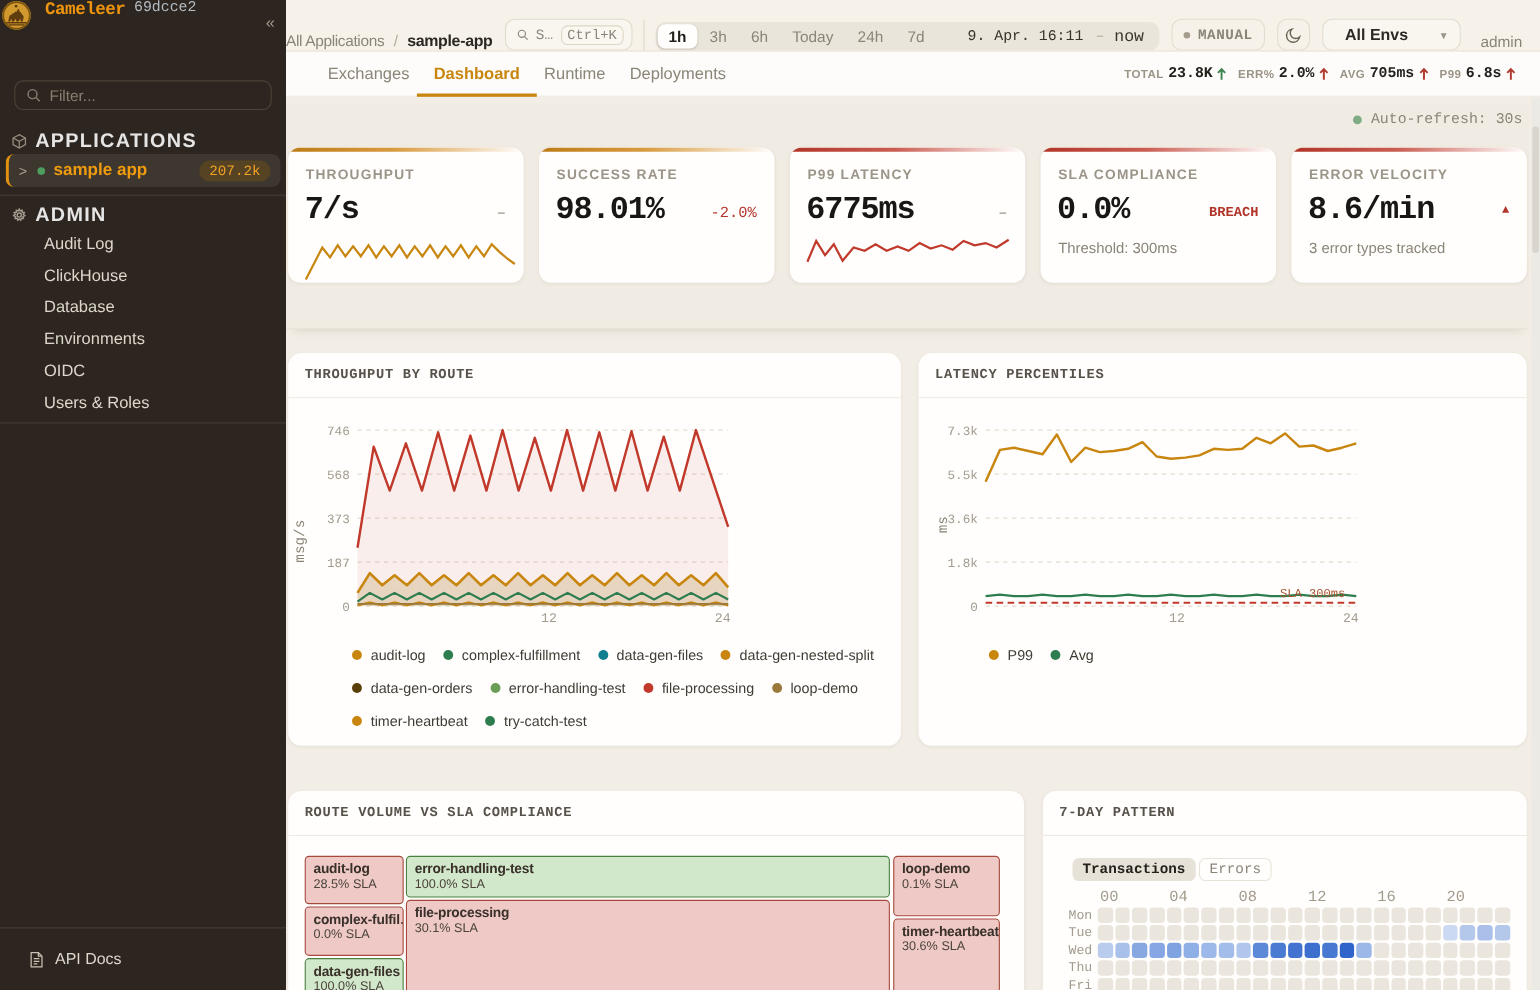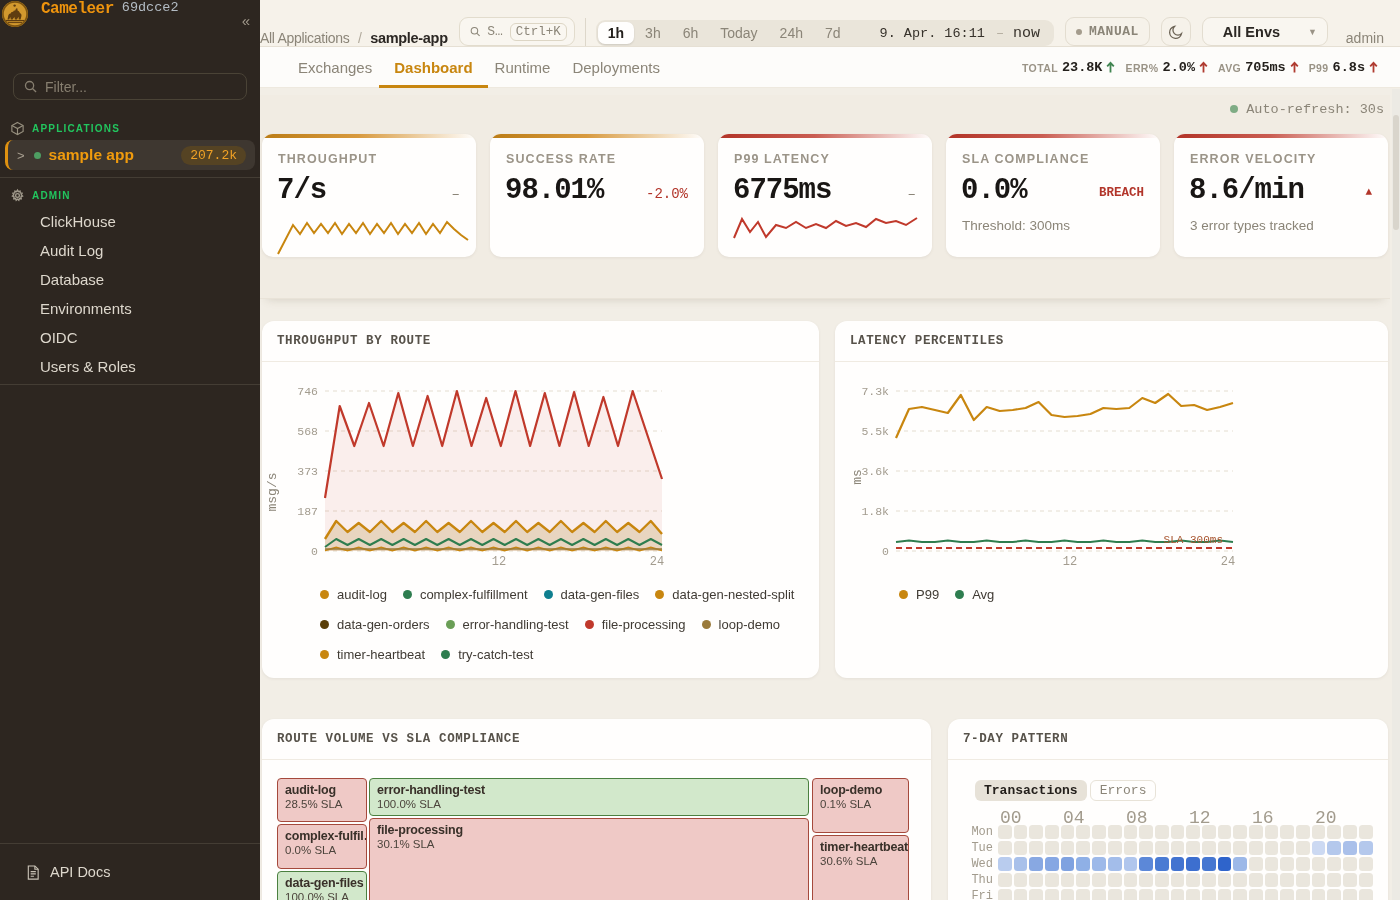--- a/index.html
+++ b/index.html
@@ -7,21 +7,21 @@
 body { font-family:"Liberation Sans", sans-serif; background:#f2eee6; color:#262220; position:relative; }
 
 
 .sidebar { position:absolute; left:0; top:0; width:260px; height:900px; background:#2d2620; color:#d9d3c8; }
 .sb-logo { display:flex; align-items:flex-start; height:60px; padding:0 1px; position:relative; }
 .sb-logo .logo-circ { width:28px; height:28px; flex:0 0 auto; }
 .sb-logo .brand { font-family:"Liberation Mono", monospace; font-weight:bold; font-size:16px; letter-spacing:-0.5px; color:#ef940d; margin-left:12px; }
 .sb-logo .hash { font-family:"Liberation Mono", monospace; font-size:13.5px; color:#b3bcc4; margin-left:8px; }
 .sb-collapse { position:absolute; right:12px; top:12px; color:#a29a8c; font-size:15px; letter-spacing:-2px; }
 .sb-filter { margin:13px 13px 0; height:27px; border:1px solid #4a4336; border-radius:8px; display:flex; align-items:center; padding:0 10px; color:#877f70; font-size:14px; gap:8px; }
-.sb-section { display:flex; align-items:center; gap:7px; margin:21px 0 5px 10px; height:14px; color:#22c55e; font-weight:bold; font-size:10px; letter-spacing:1.2px; }
+.sb-section { display:flex; align-items:center; gap:7px; margin:21px 0 5px 10px; height:14px; color:#e5e5e5; font-weight:bold; font-size:18px; letter-spacing:1.2px; }
 .sb-app { margin:0 5px; height:30px; background:#3e3730; border-left:3px solid #e09210; border-radius:8px; display:flex; align-items:center; padding:0 9px; }
 .sb-app .chev { color:#a89f90; font-size:13px; margin-right:9px; font-family:"Liberation Sans",sans-serif; }
 .sb-app .dot { width:7px; height:7px; border-radius:50%; background:#4e9e62; margin-right:8px; }
 .sb-app .name { color:#f09b0d; font-size:15.5px; font-weight:bold; flex:1; }
 .sb-app .badge { background:#554323; color:#f0a125; font-family:"Liberation Mono",monospace; font-size:13px; border-radius:10px; padding:2px 9px; }
 .sb-sep { border-top:1px solid #443d34; margin-top:7px; }
 .sb-admin-items { margin-top:4px; }
 .sb-admin-items .it { height:29px; line-height:29px; padding-left:40px; font-size:15px; color:#ddd7cc; }
 .sb-docs { position:absolute; bottom:0; left:0; right:0; border-top:1px solid #443d34; height:57px; display:flex; align-items:center; padding-left:26px; gap:10px; font-size:14.5px; color:#ddd7cc; }
 
@@ -95,21 +95,21 @@
 .tm .p { font-size:11.5px; color:#4c443c; margin-top:1px; white-space:nowrap; }
 .tm.bad { background:#efc9c6; border-color:#a5493c; }
 .tm.good { background:#d2e8cb; border-color:#4b8040; }
 
 .toggle { display:flex; gap:3px; margin:20px 0 0 27px; }
 .tgl { font-family:"Liberation Mono",monospace; font-weight:bold; font-size:13px; height:21px; display:flex; align-items:center; padding:0 9px; border-radius:6px; }
 .tgl.on { background:#e7e2d8; color:#24201c; }
 .tgl.off { background:#fffefd; color:#8b8578; border:1px solid #e8e3d8; font-weight:normal; }
 .heatwrap { margin:7px 0 0 8px; font-family:"Liberation Mono",monospace; }
 .hrow { display:flex; align-items:center; height:16px; margin-bottom:0; }
-.hlabels { display:flex; margin-left:44px; color:#a29b8d; font-size:18px; height:13px; margin-bottom:3px; }
+.hlabels { display:flex; margin-left:44px; color:#a29b8d; font-size:14px; height:13px; margin-bottom:3px; }
 .hlabels span { width:63px; text-align:left; }
 .hday { width:37px; text-align:right; margin-right:5px; color:#a29b8d; font-size:12px; }
 .hcells { display:flex; gap:2px; }
 .hc { width:13.7px; height:13.7px; border-radius:3.5px; background:#eae6dd; }
 
 .scrollbar { position:absolute; right:0; top:89px; width:8px; height:811px; background:#eceae4; }
 .scrollbar .thumb { position:absolute; top:26px; left:1px; width:6px; height:115px; border-radius:3px; background:#d9d5cc; }
 </style>
 </head>
 <body>
@@ -141,22 +141,22 @@
       <span class="dot"></span>
       <span class="name">sample app</span>
       <span class="badge">207.2k</span>
     </div>
   <div class="sb-sep"></div>
   <div class="sb-section" style="margin-top:10px;"><svg width="15" height="15" viewBox="0 0 16 16" fill="none" stroke="#a29b8d" stroke-width="1.4">
         <circle cx="8" cy="8" r="2"></circle>
         <path d="M8 2.2 L8.9 3.9 L10.8 3.3 L10.9 5.3 L12.9 5.6 L11.9 7.3 L13.4 8.6 L11.6 9.5 L12 11.4 L10 11.2 L9.4 13.1 L8 11.8 L6.6 13.1 L6 11.2 L4 11.4 L4.4 9.5 L2.6 8.6 L4.1 7.3 L3.1 5.6 L5.1 5.3 L5.2 3.3 L7.1 3.9 Z"></path>
       </svg>ADMIN</div>
   <div class="sb-admin-items">
+    <div class="it">Audit Log</div>
     <div class="it">ClickHouse</div>
-    <div class="it">Audit Log</div>
     <div class="it">Database</div>
     <div class="it">Environments</div>
     <div class="it">OIDC</div>
     <div class="it">Users &amp; Roles</div>
   </div>
   <div class="sb-sep" style="margin-top:3px;"></div>
   <div class="sb-docs"><svg width="14" height="15" viewBox="0 0 14 16" fill="none" stroke="#c9c2b5" stroke-width="1.2">
         <path d="M2 1 H9 L12.5 4.5 V15 H2 Z"></path>
         <path d="M9 1 V4.5 H12.5 M4.5 7 H10 M4.5 9.5 H10 M4.5 12 H8"></path>
       </svg>API Docs</div>

